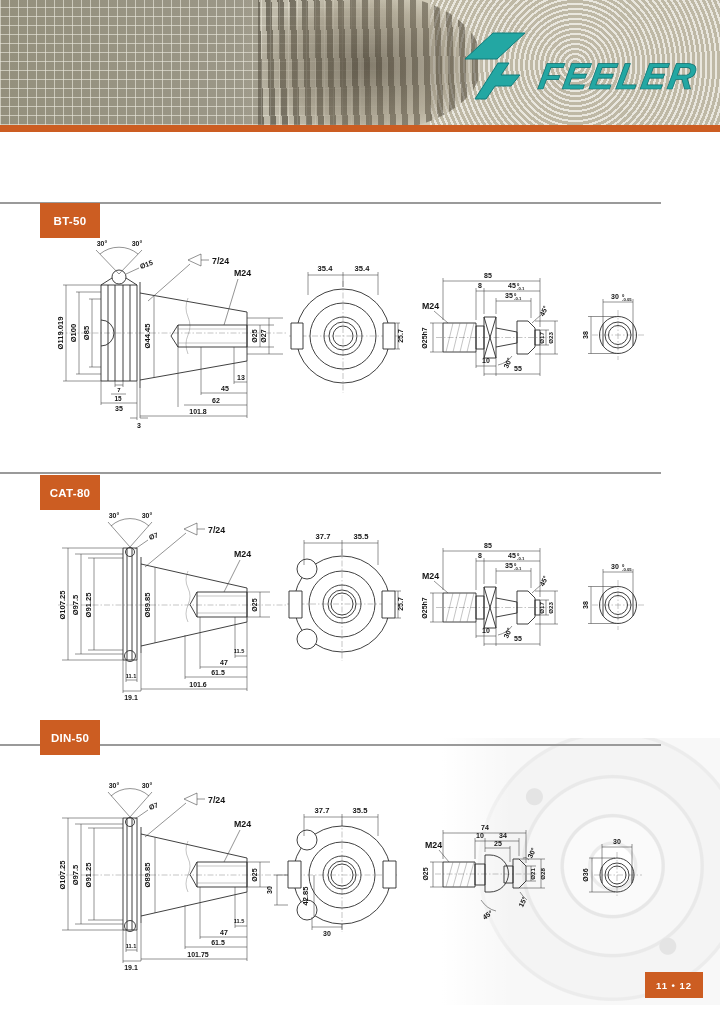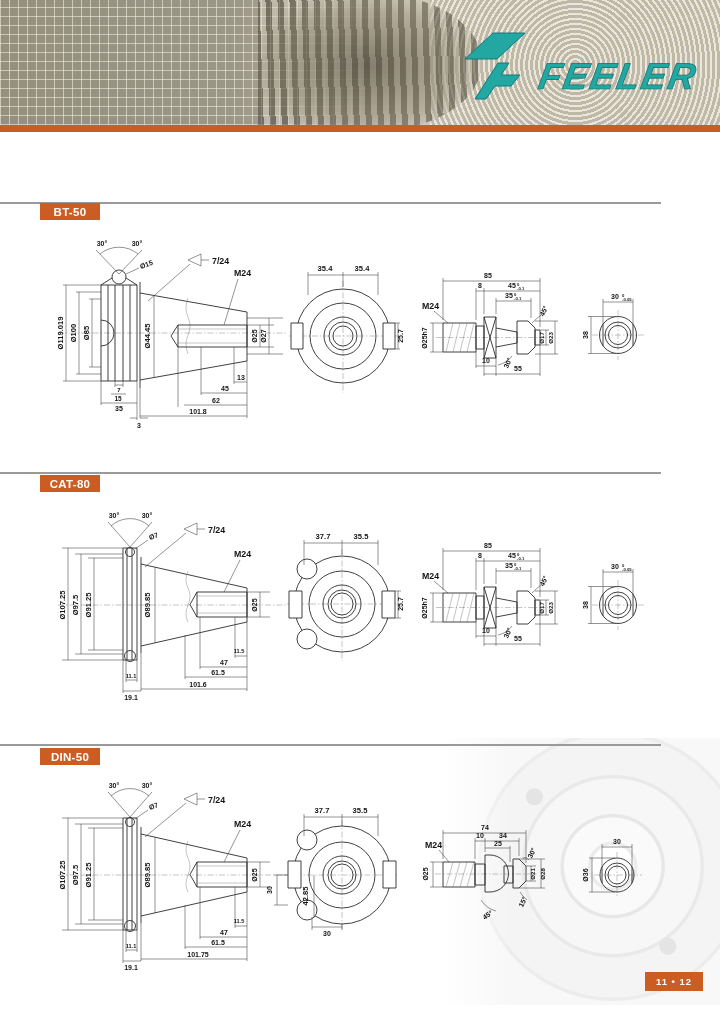--- a/index.html
+++ b/index.html
@@ -20,31 +20,31 @@
     background:
       radial-gradient(ellipse at 50% 52%,rgba(70,62,48,.55),rgba(120,110,90,.35) 55%,rgba(120,110,90,0) 78%),
       repeating-linear-gradient(88deg,rgba(56,50,38,.45) 0 6px,rgba(224,219,203,.42) 6px 12px);
     border-radius:0 48% 48% 0/0 50% 50% 0;filter:blur(.4px);}
   .logo-svg{position:absolute;left:445px;top:25px;}
 
   .orange-bar{position:absolute;left:0;top:125px;width:720px;height:7px;background:#cc5d22;}
 
   
   .rule{position:absolute;left:0;width:661px;height:2px;background:#9a9a9a;}
-  .tab{position:absolute;left:40px;width:60px;height:17px;background:#cc5d22;color:#fff;
+  .tab{position:absolute;left:40px;width:60px;height:35px;background:#cc5d22;color:#fff;
        font-size:11.5px;font-weight:bold;display:flex;align-items:center;justify-content:center;letter-spacing:.3px;}
 
   
   .din-photo{position:absolute;left:430px;top:738px;width:290px;height:267px;
     background:
       linear-gradient(90deg,#ffffff 0 4%,rgba(255,255,255,0) 28%),
       radial-gradient(circle at 36% 22%,#e4e4e4 0 8px,rgba(0,0,0,0) 9px),
       radial-gradient(circle at 82% 78%,#e4e4e4 0 8px,rgba(0,0,0,0) 9px),
       radial-gradient(circle at 63% 48%,#ffffff 0 9%,#ebebeb 9.5% 10.5%,#fafafa 11% 21%,#e7e7e7 21.5% 22.5%,#f7f7f7 23% 38%,#e9e9e9 38.5% 39.5%,#f4f4f4 40% 57%,#ececec 57.5% 58.5%,#f8f8f8 59%);}
-  .footer-badge{position:absolute;left:645px;top:972px;width:58px;height:19px;background:#cc5d22;
+  .footer-badge{position:absolute;left:645px;top:972px;width:58px;height:26px;background:#cc5d22;
        color:#fff;font-size:9.5px;font-weight:bold;display:flex;align-items:center;justify-content:center;letter-spacing:1px;}
 
   
   svg.drw{position:absolute;overflow:visible;}
   svg .o{fill:none;stroke:#2b2b2b;stroke-width:.9;stroke-linejoin:round;}
   svg .ow{fill:#ffffff;stroke:#2b2b2b;stroke-width:.9;}
   svg .d{fill:none;stroke:#3a3a3a;stroke-width:.55;}
   svg .c{fill:none;stroke:#8a8a8a;stroke-width:.5;stroke-dasharray:6 2 1.5 2;}
   svg .h{fill:none;stroke:#6a6a6a;stroke-width:.4;}
   svg text{font-family:"Liberation Sans",sans-serif;font-weight:bold;font-size:7px;fill:#141414;}
@@ -461,21 +461,21 @@
     <line x1="13" y1="34.5" x2="13" y2="71.5"></line>
   </g>
   <text class="mid" x="37" y="17">30</text>
   <text class="tol" x="44" y="14.5">0</text>
   <text class="tol" x="44" y="19">-0.05</text>
   <text class="mid" x="10" y="53" transform="rotate(-90 10 53)">38</text>
 </svg>
 
 <div class="din-photo"></div>
 <div class="rule" style="top:744px"></div>
-<div class="tab" style="top:748px">
+<div class="tab" style="top:720px">
   <span>DIN-50</span>
 </div>
 
 <svg class="drw" style="left:38px;top:765px" width="252" height="218" viewBox="0 0 252 218">
   <line class="c" x1="20" y1="110" x2="250" y2="110"></line>
   <g class="o">
     <rect x="85" y="53" width="14" height="112"></rect>
     <line x1="89" y1="53" x2="89" y2="165"></line>
       <line x1="94" y1="53" x2="94" y2="165"></line>
     <circle cx="92" cy="57" r="4.5"></circle>

